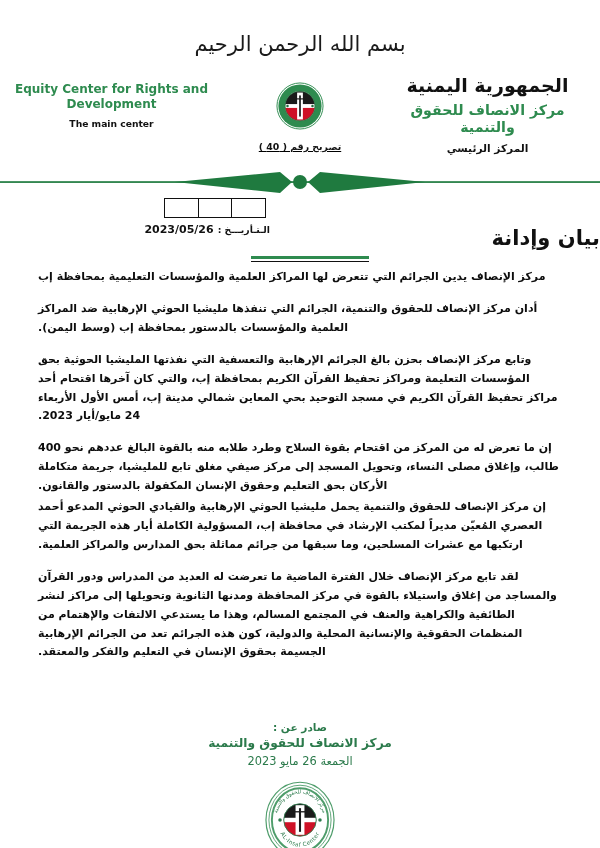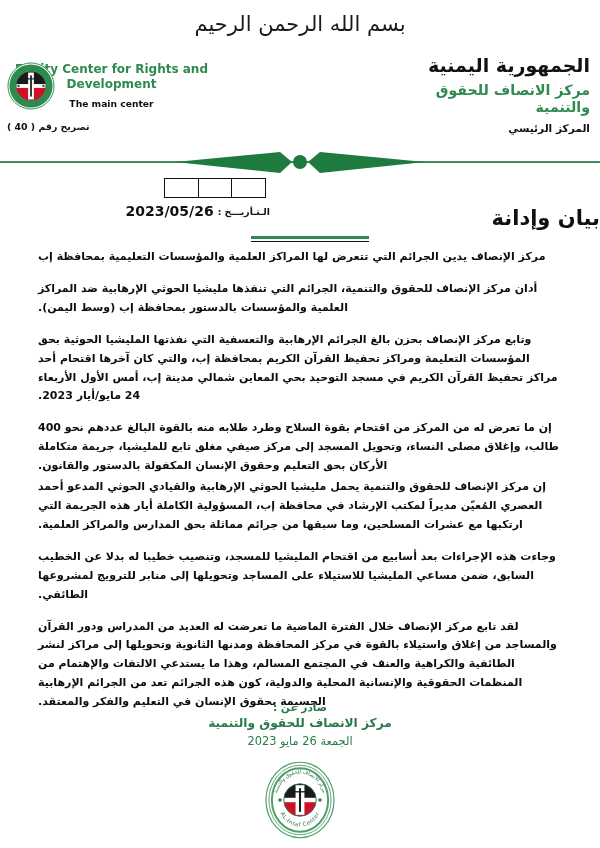--- a/index.html
+++ b/index.html
@@ -3,21 +3,21 @@
 <meta charset="utf-8">
 <style>
   html,body{margin:0;padding:0;}
   body{
     width:600px;height:848px;
     background:#ffffff;
     font-family:"DejaVu Sans","Liberation Sans",sans-serif;
     position:relative;overflow:hidden;
     -webkit-font-smoothing:antialiased;
   }
-  .page{width:600px;height:632px;position:relative;}
+  .page{width:600px;height:632px;position:relative;margin-top:20px;}
 
   
   .header{
     position:relative;height:150px;
   }
   .basmala{
     position:absolute;left:0;right:0;top:14px;
     text-align:center;
     font-family:"DejaVu Sans","Liberation Sans",sans-serif;
     font-size:21px;color:#1a1a1a;letter-spacing:-1px;
@@ -31,36 +31,36 @@
     font-weight:bold;font-size:15.5px;color:#111;letter-spacing:-0.3px;
     line-height:1.2;
   }
   .hdr-left .l2{
     font-weight:bold;font-size:12px;color:#2e8b4f;line-height:1.22;margin-top:4px;
   }
   .hdr-left .l3{
     font-weight:bold;font-size:9.2px;color:#111;margin-top:7px;
   }
   .hdr-right{
-    position:absolute;right:10px;top:56px;width:205px;
+    position:absolute;right:10px;top:56px;width:205px;text-align:center;
   }
   .hdr-right .r1{
     font-size:19px;color:#111;line-height:1.05;letter-spacing:-0.5px;
     font-weight:bold;
   }
   .hdr-right .r2{
     font-size:14.2px;color:#2e8b4f;font-weight:bold;margin-top:6px;line-height:1.2;
   }
   .hdr-right .r3{
     font-size:10.6px;color:#111;font-weight:bold;margin-top:6px;
   }
 
   
   .hdr-center{
-    position:absolute;left:7px;right:0;top:62px;text-align:left;
+    position:absolute;left:0;right:0;top:62px;text-align:center;text-decoration:underline;
   }
   .permit{
     font-size:9.4px;color:#111;font-weight:bold;margin-top:7px;
   }
 
   
   .seal{display:inline-block;position:relative;}
   .seal svg{display:block;}
 
   
@@ -75,21 +75,21 @@
   .boxes{display:flex;gap:0;margin-right:6px;}
   .boxes .bx{
     width:33px;height:18px;border:1.4px solid #111;background:#fff;
     margin-left:-1.4px;
   }
   .date-line{
     margin-top:5px;font-size:9.3px;font-weight:bold;color:#111;
     display:flex;align-items:center;gap:4px;padding-right:2px;
   }
   .date-line .lbl{letter-spacing:2px;}
-  .date-line .val{direction:ltr;font-size:14px;}
+  .date-line .val{direction:ltr;font-size:11px;}
 
   
   .title-wrap{
     position:absolute;left:0;right:0;top:206px;text-align:right;padding-left:20px;
   }
   .title{
     display:inline-block;font-size:21px;font-weight:bold;color:#111;
     padding-bottom:3px;position:relative;letter-spacing:-0.2px;
   }
   .title-rule{
@@ -192,21 +192,20 @@
     <span class="title-rule"></span>
     <span class="title-rule2"></span>
   </div>
 
   <div class="body">
     <p>مركز الإنصاف يدين الجرائم التي تتعرض لها المراكز العلمية والمؤسسات التعليمية بمحافظة إب</p>
     <p>أدان مركز الإنصاف للحقوق والتنمية، الجرائم التي تنفذها مليشيا الحوثي الإرهابية ضد المراكز العلمية والمؤسسات بالدستور بمحافظة إب (وسط اليمن).</p>
     <p>وتابع مركز الإنصاف بحزن بالغ الجرائم الإرهابية والتعسفية التي نفذتها المليشيا الحوثية بحق المؤسسات التعليمة ومراكز تحفيظ القرآن الكريم بمحافظة إب، والتي كان آخرها اقتحام أحد مراكز تحفيظ القرآن الكريم في مسجد التوحيد بحي المعاين شمالي مدينة إب، أمس الأول الأربعاء 24 مايو/أيار 2023.</p>
     <p class="tight">إن ما تعرض له من المركز من اقتحام بقوة السلاح وطرد طلابه منه بالقوة البالغ عددهم نحو 400 طالب، وإغلاق مصلى النساء، وتحويل المسجد إلى مركز صيفي مغلق تابع للمليشيا، جريمة متكاملة الأركان بحق التعليم وحقوق الإنسان المكفولة بالدستور والقانون.</p>
     <p>إن مركز الإنصاف للحقوق والتنمية يحمل مليشيا الحوثي الإرهابية والقيادي الحوثي المدعو أحمد العصري المُعيّن مديراً لمكتب الإرشاد في محافظة إب، المسؤولية الكاملة أيار هذه الجريمة التي ارتكبها مع عشرات المسلحين، وما سبقها من جرائم مماثلة بحق المدارس والمراكز العلمية.</p>
-    <p>وجاءت هذه الإجراءات بعد أسابيع من اقتحام المليشيا للمسجد، وتنصيب خطيبا له بدلا عن الخطيب السابق، ضمن مساعي المليشيا للاستيلاء على المساجد وتحويلها إلى منابر للترويج لمشروعها الطائفي.</p>
     <p>لقد تابع مركز الإنصاف خلال الفترة الماضية ما تعرضت له العديد من المدراس ودور القرآن والمساجد من إغلاق واستيلاء بالقوة في مركز المحافظة ومدنها الثانوية وتحويلها إلى مراكز لنشر الطائفية والكراهية والعنف في المجتمع المسالم، وهذا ما يستدعي الالتفات والإهتمام من المنظمات الحقوقية والإنسانية المحلية والدولية، كون هذه الجرائم تعد من الجرائم الإرهابية الجسيمة بحقوق الإنسان في التعليم والفكر والمعتقد.</p>
   </div>
 
   <div class="footer">
     <div class="f1">صادر عن :</div>
     <div class="f2">مركز الانصاف للحقوق والتنمية</div>
     <div class="f3">الجمعة 26 مايو 2023</div>
     <div class="footer-seal">
       <span class="seal">
         <svg width="74" height="80" viewBox="0 0 100 108" aria-hidden="true">

